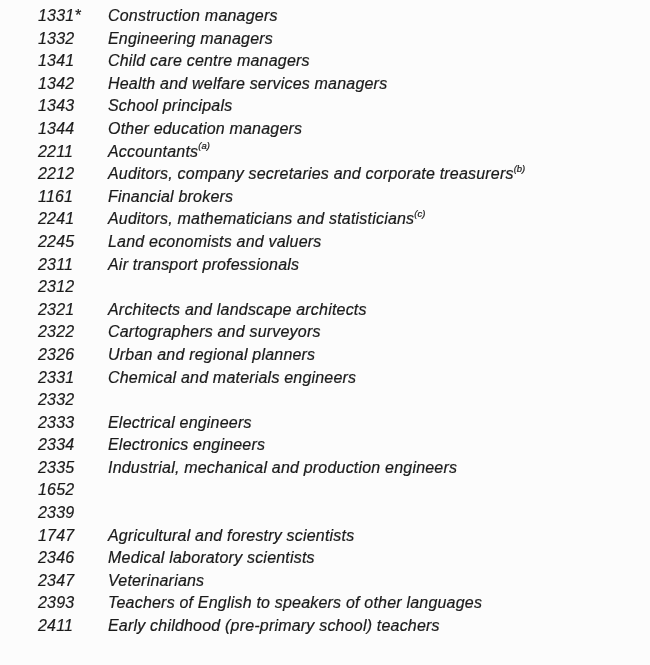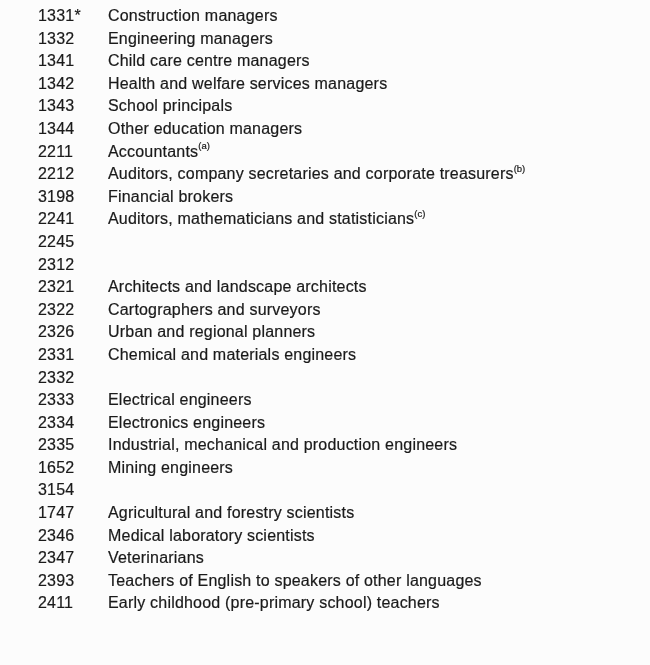--- a/index.html
+++ b/index.html
@@ -27,20 +27,21 @@
     display: flex;
     align-items: baseline;
     height: 22.6px;
     line-height: 22.6px;
     font-size: 16px;
     font-weight: 500;
     letter-spacing: 0.2px;
     color: #1a1a1a;
     -webkit-text-stroke: 0.2px currentColor;
     white-space: nowrap;
+    font-style: italic;
   }
   .code {
     display: inline-block;
     margin-left: 38px;
     width: 70px;
     flex: 0 0 70px;
   }
   .label {
     display: inline-block;
   }
@@ -92,33 +93,38 @@
     <span class="code">2211</span>
     <span class="label"><span class="name">Accountants</span><sup class="note">(a)</sup></span>
   </div>
 
   <div class="row">
     <span class="code">2212</span>
     <span class="label"><span class="name">Auditors, company secretaries and corporate treasurers</span><sup class="note">(b)</sup></span>
   </div>
 
   <div class="row">
-    <span class="code">3198</span>
+    <span class="code">1161</span>
     <span class="label"><span class="name">Financial brokers</span><sup class="note"></sup></span>
   </div>
 
   <div class="row">
     <span class="code">2241</span>
     <span class="label"><span class="name">Auditors, mathematicians and statisticians</span><sup class="note">(c)</sup></span>
   </div>
 
   <div class="row">
     <span class="code">2245</span>
-  </div>
-
+    <span class="label"><span class="name">Land economists and valuers</span><sup class="note"></sup></span>
+  </div>
+
+  <div class="row">
+    <span class="code">2311</span>
+    <span class="label"><span class="name">Air transport professionals</span><sup class="note"></sup></span>
+  </div>
 
   <div class="row">
     <span class="code">2312</span>
   </div>
 
   <div class="row">
     <span class="code">2321</span>
     <span class="label"><span class="name">Architects and landscape architects</span><sup class="note"></sup></span>
   </div>
 
@@ -151,25 +157,24 @@
     <span class="label"><span class="name">Electronics engineers</span><sup class="note"></sup></span>
   </div>
 
   <div class="row">
     <span class="code">2335</span>
     <span class="label"><span class="name">Industrial, mechanical and production engineers</span><sup class="note"></sup></span>
   </div>
 
   <div class="row">
     <span class="code">1652</span>
-    <span class="label"><span class="name">Mining engineers</span><sup class="note"></sup></span>
-  </div>
-
-  <div class="row">
-    <span class="code">3154</span>
+  </div>
+
+  <div class="row">
+    <span class="code">2339</span>
   </div>
 
   <div class="row">
     <span class="code">1747</span>
     <span class="label"><span class="name">Agricultural and forestry scientists</span><sup class="note"></sup></span>
   </div>
 
   <div class="row">
     <span class="code">2346</span>
     <span class="label"><span class="name">Medical laboratory scientists</span><sup class="note"></sup></span>

